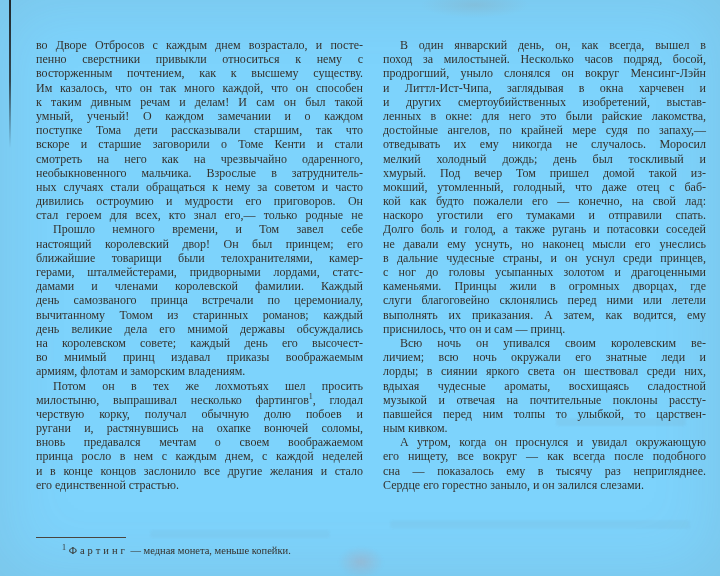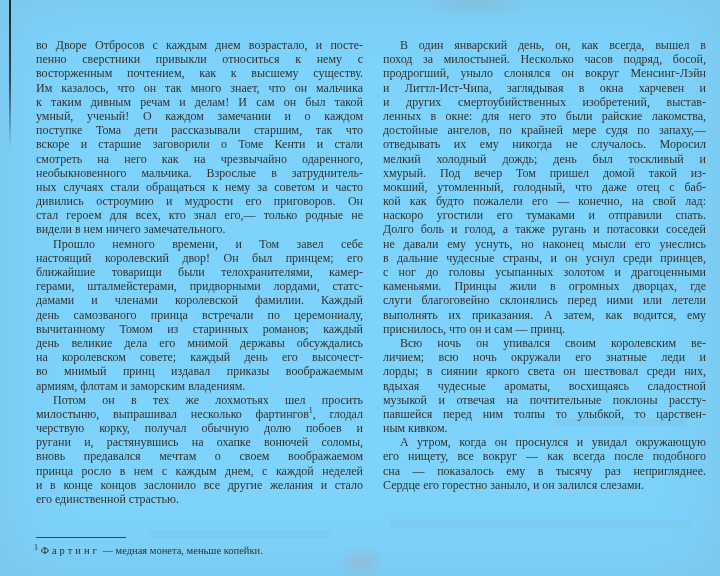--- a/index.html
+++ b/index.html
@@ -25,21 +25,21 @@
   .line.end{text-align-last:left;}
   .line.indent{text-indent:17px;}
   .it{}
   .sup{vertical-align:super;font-size:8px;line-height:0;}
   .spaced{letter-spacing:3px;}
   .footnote-rule{
     position:absolute;left:36px;top:537px;width:90px;height:1px;
     background:#4a453f;
   }
   .footnote{
-    position:absolute;left:20px;top:544px;width:327px;
+    position:absolute;left:48px;top:544px;width:327px;
     color:#35312c;font-size:10.5px;
   }
   .footnote .line{height:13px;line-height:13px;text-align-last:left;}
   .footnote .line.indent{text-indent:14px;}
   
   .edge-strip{
     position:absolute;left:9px;top:0;width:2px;height:148px;
     background:linear-gradient(to bottom, rgba(22,22,22,.9) 0%, rgba(22,22,22,.72) 55%, rgba(22,22,22,0) 100%);
     filter:blur(.4px);
   }
@@ -61,31 +61,30 @@
 <body>
 
 <div class="page" style="background: #7dd3fc;">
   <div class="edge-strip"></div>
   <div class="smudge-top"></div>
 
   <div class="col col-left" style="color: rgb(53, 49, 44);">
       <div class="line">во Дворе Отбросов с каждым днем возрастало, и посте-</div>
       <div class="line">пенно сверстники привыкли относиться к нему с</div>
       <div class="line">восторженным почтением, как к высшему существу.</div>
-      <div class="line">Им казалось, что он так много знает, что он мальчика</div>
+      <div class="line">Им казалось, что он так много каждой, что он способен</div>
       <div class="line">к таким дивным речам и делам! И сам он был такой</div>
       <div class="line">умный, ученый! О каждом замечании и о каждом</div>
       <div class="line">поступке Тома дети рассказывали старшим, так что</div>
       <div class="line">вскоре и старшие заговорили о Томе Кенти и стали</div>
       <div class="line">смотреть на него как на чрезвычайно одаренного,</div>
       <div class="line">необыкновенного мальчика. Взрослые в затруднитель-</div>
       <div class="line">ных случаях стали обращаться к нему за советом и часто</div>
       <div class="line">дивились остроумию и мудрости его приговоров. Он</div>
       <div class="line">стал героем для всех, кто знал его,— только родные не</div>
-      <div class="line end">видели в нем ничего замечательного.</div>
       <div class="line indent">Прошло немного времени, и Том завел себе</div>
       <div class="line">настоящий королевский двор! Он был принцем; его</div>
       <div class="line">ближайшие товарищи были телохранителями, камер-</div>
       <div class="line">герами, шталмейстерами, придворными лордами, статс-</div>
       <div class="line">дамами и членами королевской фамилии. Каждый</div>
       <div class="line">день самозваного принца встречали по церемониалу,</div>
       <div class="line">вычитанному Томом из старинных романов; каждый</div>
       <div class="line">день великие дела его мнимой державы обсуждались</div>
       <div class="line">на королевском совете; каждый день его высочест-</div>
       <div class="line">во мнимый принц издавал приказы воображаемым</div>

